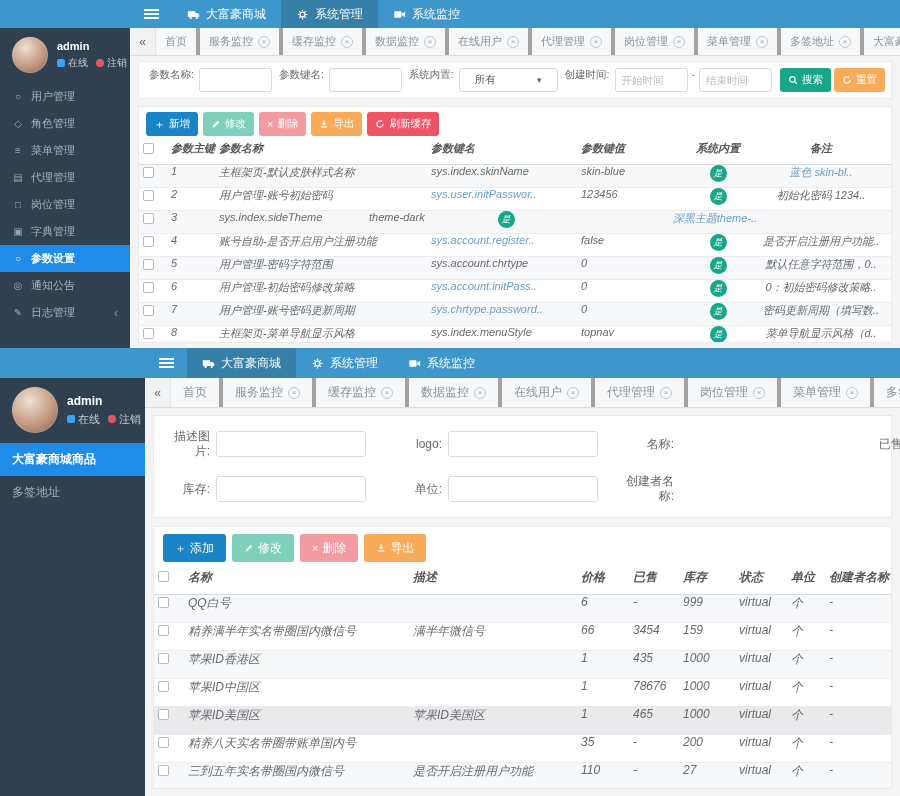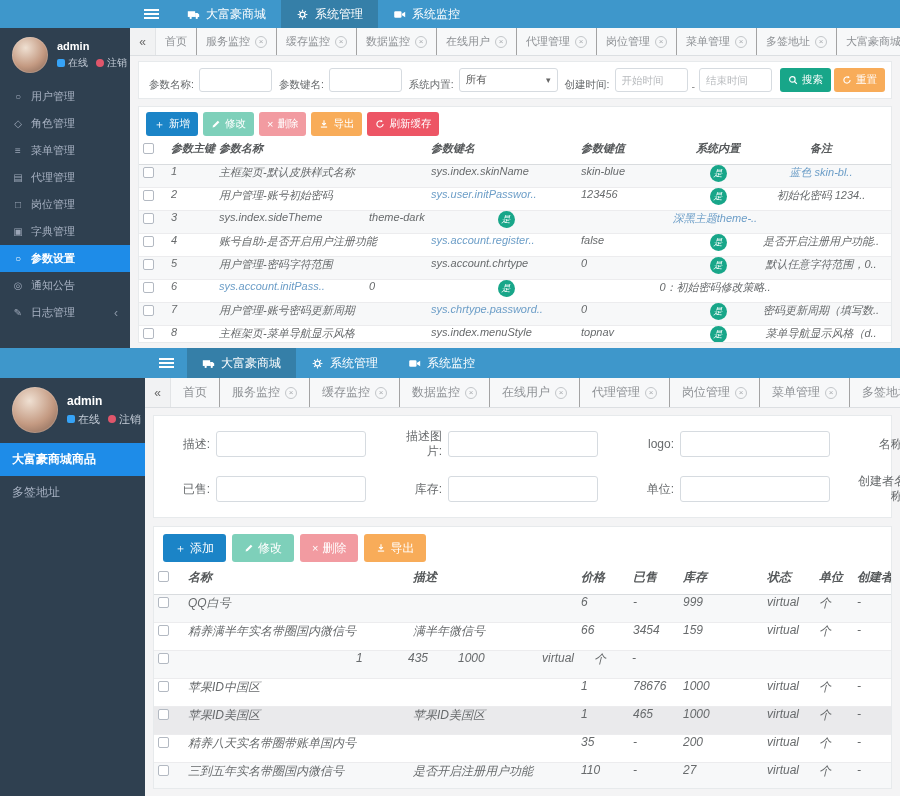--- a/index.html
+++ b/index.html
@@ -45,35 +45,35 @@
   .mi-ic { width:12px; text-align:center; font-size:10px; opacity:.9; }
   .mi-arrow { margin-left:auto; font-size:12px; color:#8b97a7; }
 
   
   .mn { flex:1; display:flex; flex-direction:column; background:#f4f4f5; min-width:0; }
   .tabs { display:flex; align-items:stretch; background:#f7f8f9; border-bottom:1px solid #dcdfe2; flex:none; }
   .top .tabs { height:28px; }
   .bot .tabs { height:30px; }
   .tab-scroll { width:26px; display:flex; align-items:center; justify-content:center; color:#666; border-right:1px solid #e2e4e6; font-size:12px; background:#f1f2f3; cursor:pointer; flex:none; }
   .tab-list { display:flex; flex:1; overflow:hidden; }
-  .tab { display:flex; align-items:center; gap:5px; padding:0 9px; font-size:11px; color:#8d9094; border-right:1px solid #a3a3a3; white-space:nowrap; cursor:pointer; }
+  .tab { display:flex; align-items:center; gap:5px; padding:0 9px; font-size:11px; color:#8d9094; border-right:4px solid #a3a3a3; white-space:nowrap; cursor:pointer; }
   .bot .tab { font-size:12px; padding:0 12px; }
   .tab-x { display:none; width:12px; height:12px; border:1px solid #c4c7ca; border-radius:50%; color:#a6a9ac; font-size:8px; line-height:10px; text-align:center; }
   .tab.closable .tab-x { display:block; }
 
   
   .content { flex:1; padding:5px 8px; display:flex; flex-direction:column; gap:7px; min-height:0; overflow:hidden; }
   .bot .content { padding:7px 8px; gap:8px; }
   .panel { background:#fff; border:1px solid #e7eaec; }
 
-  .search-panel { padding:6px; display:flex; align-items:flex-end; gap:3px; flex:none; font-size:10.5px; color:#676a6c; white-space:nowrap; }
+  .search-panel { padding:6px; display:flex; align-items:flex-start; gap:3px; flex:none; font-size:10.5px; color:#676a6c; white-space:nowrap; }
   .flabel { margin:0 2px 0 4px; }
   input.ti { height:24px; border:1px solid #d6dbe0; border-radius:3px; padding:0 6px; font-size:10.5px; color:#555; width:73px; outline:none; background:#fff; }
   input.ti::placeholder { color:#b9bcbf; }
-  .selbox { width:105px; height:24px; border:1px solid #d6dbe0; border-radius:3px; display:flex; align-items:center; justify-content:space-between; padding:0 6px; color:#555; background:#fff; cursor:pointer; }
+  .selbox { width:105px; height:24px; border:1px solid #d6dbe0; border-radius:3px; display:flex; align-items:center; justify-content:space-between; padding:0 15px; color:#555; background:#fff; cursor:pointer; }
   .selbox .car { font-size:9px; color:#666; }
   .date { width:48px; }
   .dash { color:#888; margin:0 1px; }
 
   .btn { display:inline-flex; align-items:center; gap:4px; height:24px; padding:0 8px; border-radius:3px; color:#fff; font-size:10.5px; border:none; cursor:pointer; white-space:nowrap; }
   .btn svg { width:10px; height:10px; }
   .btn .bic { font-size:11px; line-height:1; }
   .btn-search { background:#18a689; margin-left:5px; }
   .btn-reset  { background:#f8ac59; }
   .btn-add    { background:#1b84c7; }
@@ -102,21 +102,21 @@
   .cb { display:inline-block; width:11px; height:11px; border:1px solid #b3b9c2; border-radius:2px; background:#fff; vertical-align:middle; cursor:pointer; }
   .badge { display:inline-flex; align-items:center; justify-content:center; width:17px; height:17px; border-radius:50%; background:#18a689; color:#fff; font-size:9px; }
   .link { color:#6b9dc7; }
 
   
   .t1-cb{width:28px;} .t1-id{width:48px;} .t1-name{width:212px;} .t1-key{width:150px;}
   .t1-val{width:100px;} .t1-bi{width:80px;text-align:center;} .t1-rm{flex:1;text-align:center;}
 
   
   .t2-cb{width:30px;} .t2-name{width:225px;} .t2-desc{width:168px;} .t2-price{width:52px;}
-  .t2-sold{width:50px;} .t2-stock{width:56px;} .t2-status{width:52px;margin-left:28px;} .t2-unit{width:38px;}
+  .t2-sold{width:50px;} .t2-stock{width:56px;} .t2-status{width:52px;} .t2-unit{width:38px;}
   .t2-creator{width:80px;}
 
   
   .form-panel { padding:13px 4px 13px 8px; flex:none; }
   .fgrid { display:grid; grid-template-columns:repeat(4,208px); column-gap:24px; row-gap:15px; }
   .ff { display:flex; align-items:center; gap:6px; }
   .fl { width:48px; text-align:right; font-size:12px; color:#676a6c; line-height:1.25; flex:none; }
   .ff input { width:150px; height:26px; border:1px solid #d6dbe0; border-radius:3px; padding:0 6px; font-size:12px; color:#555; outline:none; }
 </style>
 </head>
@@ -406,20 +406,21 @@
                     <span class="td t1-name">用户管理-密码字符范围</span>
                     <span class="td t1-key">sys.account.chrtype</span>
                     <span class="td t1-val">0</span>
                     <span class="td t1-bi"><span class="badge">是</span></span>
                     <span class="td t1-rm">默认任意字符范围，0..</span>
                   </div>
 
                   <div class="tr">
                     <span class="td t1-cb"><span class="cb"></span></span>
                     <span class="td t1-id">6</span>
+                    <span class="td t1-name">用户管理-初始密码修改策略</span>
                     <span class="td t1-key link">sys.account.initPass..</span>
                     <span class="td t1-val">0</span>
                     <span class="td t1-bi"><span class="badge">是</span></span>
                     <span class="td t1-rm">0：初始密码修改策略..</span>
                   </div>
 
                   <div class="tr">
                     <span class="td t1-cb"><span class="cb"></span></span>
                     <span class="td t1-id">7</span>
                     <span class="td t1-name">用户管理-账号密码更新周期</span>
@@ -556,24 +557,20 @@
                 <span>多签地址</span>
 
               </div>
 
             </div>
         </div>
         <div class="content">
           <div class="panel form-panel">
             <div class="fgrid">
 
-                <label class="ff">
-                  <span class="fl">描述:</span>
-                  <input type="text" style="">
-                </label>
 
                 <label class="ff">
                   <span class="fl">描述图片:</span>
                   <input type="text" style="">
                 </label>
 
                 <label class="ff">
                   <span class="fl">logo:</span>
                   <input type="text" style="">
                 </label>
@@ -664,20 +661,21 @@
                     <span class="td t2-sold">3454</span>
                     <span class="td t2-stock">159</span>
                     <span class="td t2-status">virtual</span>
                     <span class="td t2-unit">个</span>
                     <span class="td t2-creator">-</span>
 
                   </div>
 
                   <div class="tr">
                     <span class="td t2-cb"><span class="cb"></span></span>
+                    <span class="td t2-name">苹果ID香港区</span>
                     <span class="td t2-desc"></span>
                     <span class="td t2-price">1</span>
                     <span class="td t2-sold">435</span>
                     <span class="td t2-stock">1000</span>
                     <span class="td t2-status">virtual</span>
                     <span class="td t2-unit">个</span>
                     <span class="td t2-creator">-</span>
 
                   </div>
 

